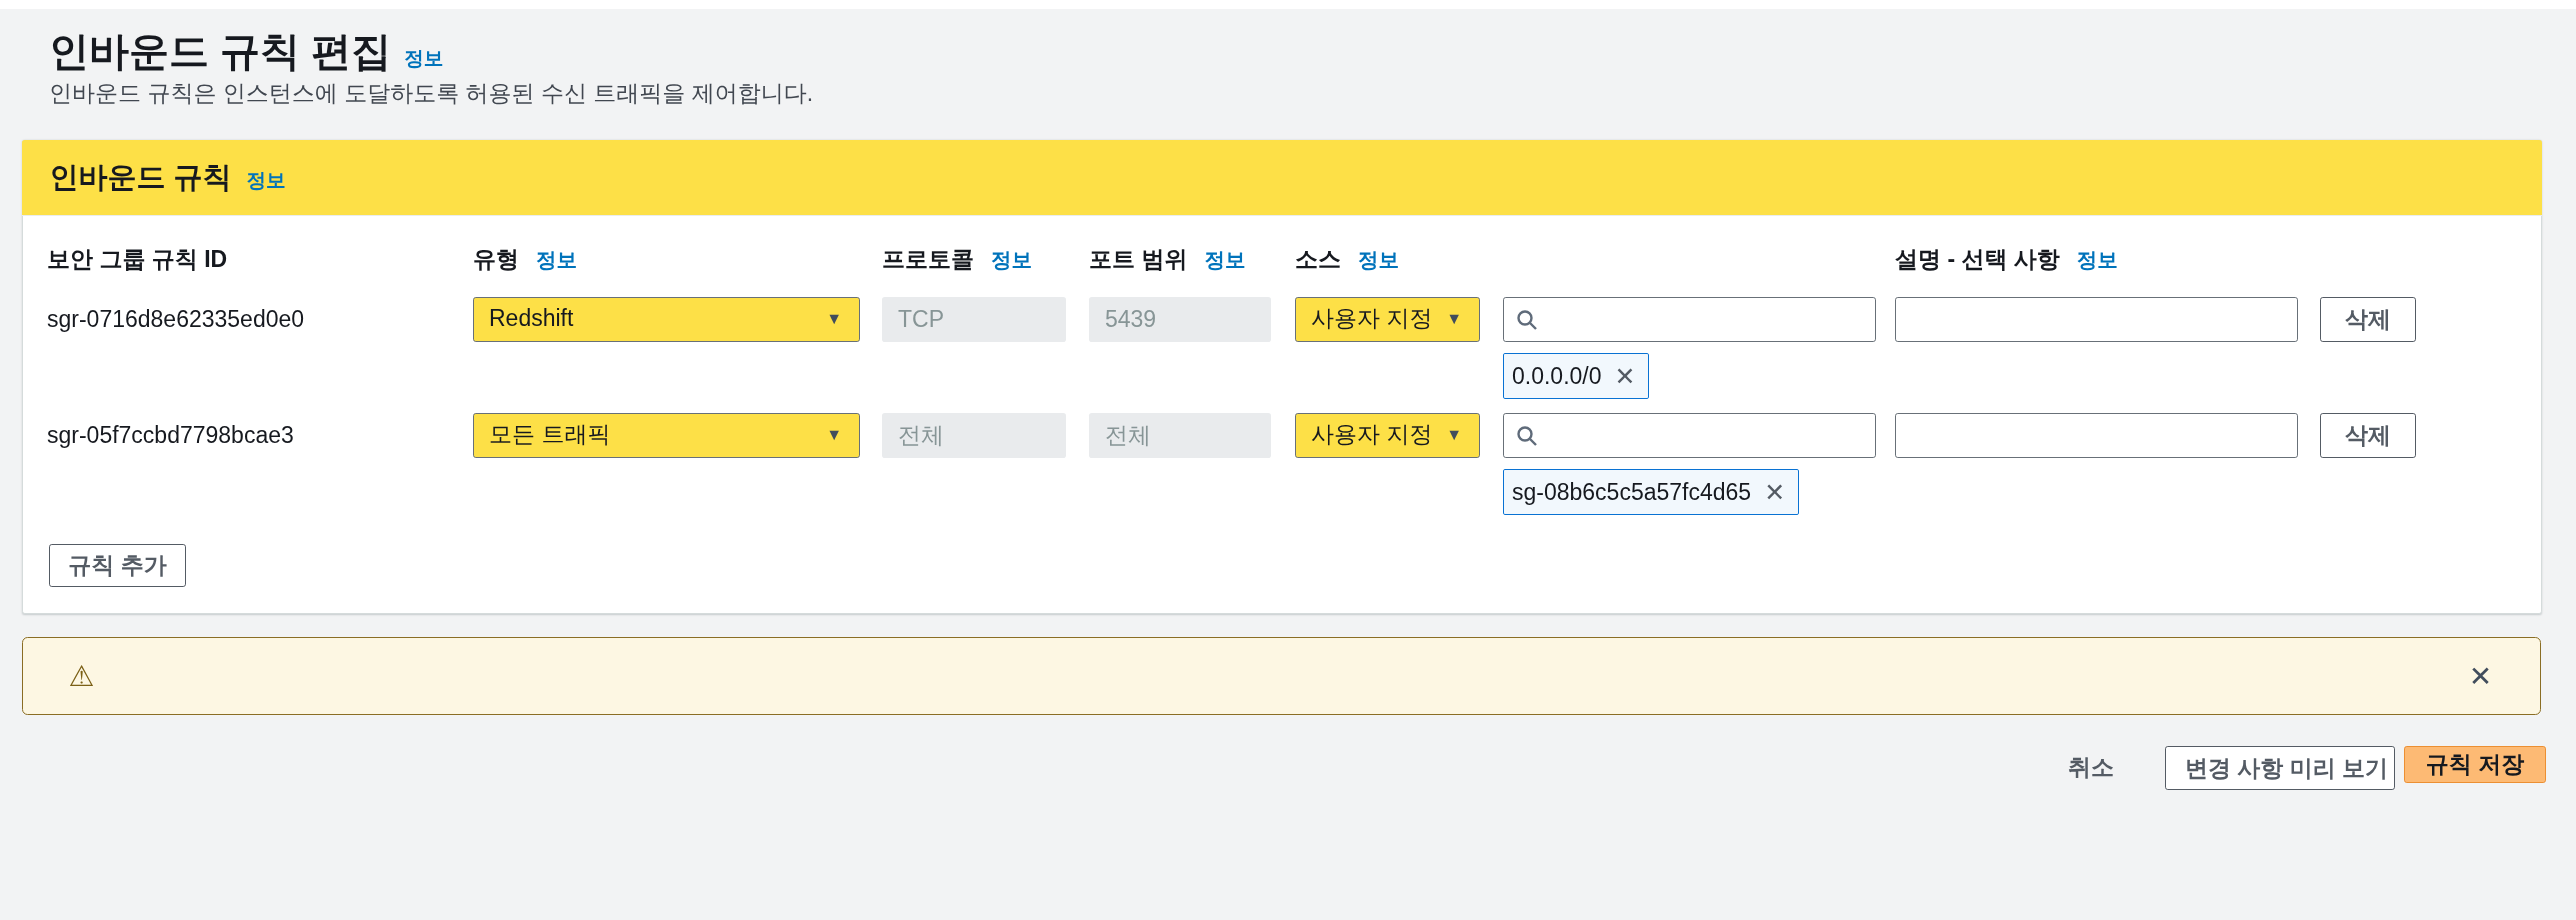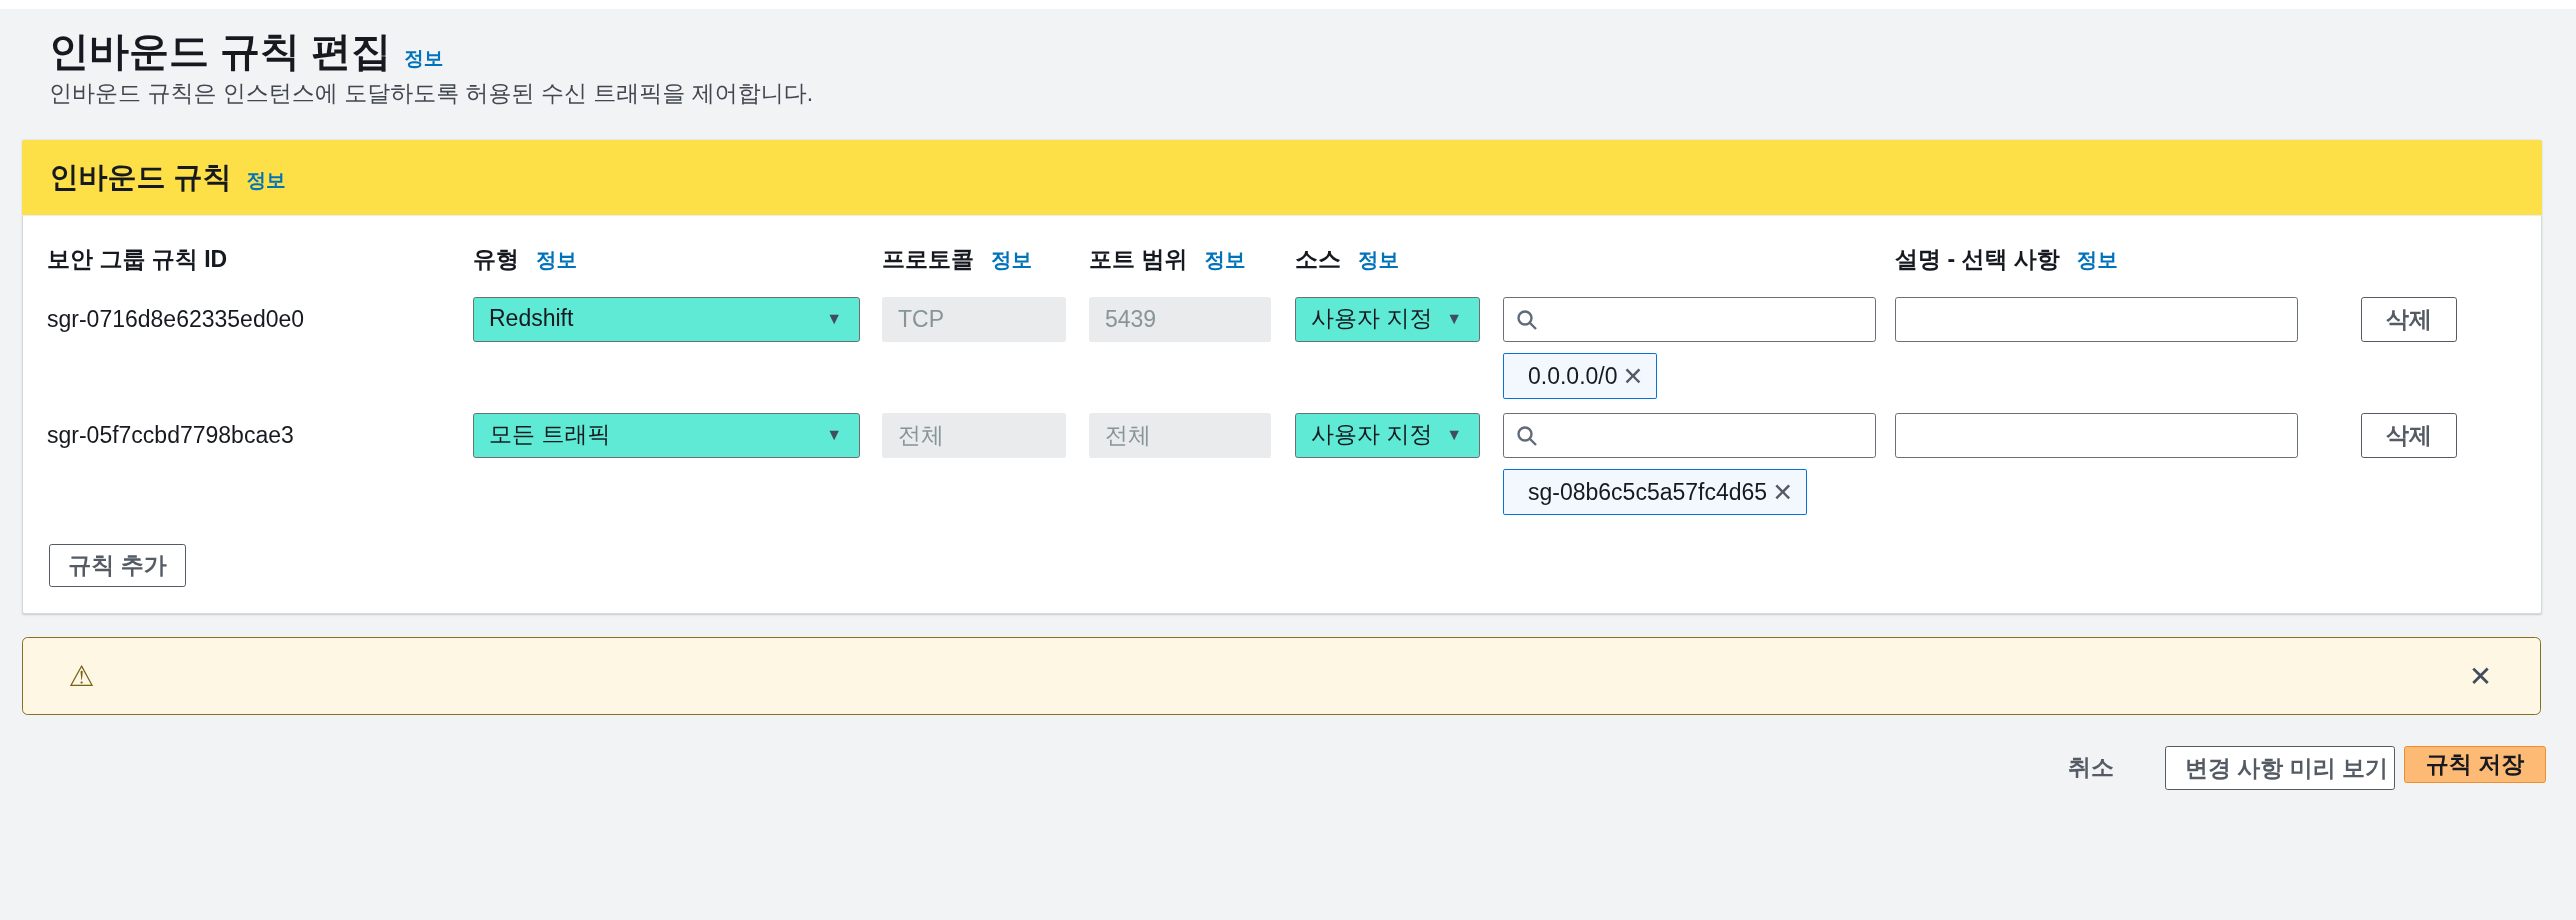--- a/index.html
+++ b/index.html
@@ -44,21 +44,21 @@
 
   
   .rule-row { position:absolute; left:0; width:2460px; height:117px; }
   .row-1 { top:297px; }
   .row-2 { top:413px; }
   .rule-row > * { position:absolute; top:0; }
   .rule-id { left:47px; top:9.3px; font-size:23px; color:#16191f; white-space:nowrap; }
 
   .field { height:45px; border-radius:2.8px; font-size:23px; display:flex; align-items:center; }
   .select {
-    background:#5eead4; border:1.9px solid #687078; color:#16191f;
+    background:#fde047; border:1.9px solid #687078; color:#16191f;
     justify-content:space-between; padding:0 17px 2px 15px; cursor:pointer;
   }
   .sel-type   { left:473px;  width:387px; }
   .sel-source { left:1295px; width:185px; }
   .caret { font-size:16px; color:#414d5c; line-height:1; }
 
   .dis { background:#e9ebed; color:#879596; padding:0 16px; }
   .inp-proto { left:882px;  width:184px;text-align:center; }
   .inp-port  { left:1089px; width:182px; }
 
@@ -66,25 +66,25 @@
     left:1503px; width:373px; background:#ffffff; border:1.9px solid #687078;
     padding:0 11.2px; gap:9.3px; cursor:text;
   }
   .search svg { flex:0 0 auto; }
 
   .desc { left:1895px; width:403px; background:#ffffff; border:1.9px solid #687078; cursor:text; }
 
   .btn { font-family:inherit; background:#ffffff; border:1.9px solid #545b64; border-radius:2.8px;
          font-size:23px; font-weight:700; color:#545b64; cursor:pointer;
          display:flex; align-items:center; justify-content:center; }
-  .del-btn { left:2320px; width:96px; height:45px;margin-left:41px; }
+  .del-btn { left:2320px; width:96px; height:45px; }
 
   .tag {
     position:absolute; left:1503px; top:56px; height:46px;
-    display:inline-flex; align-items:center; gap:5px; padding:0 13px 0 24px;
+    display:inline-flex; align-items:center; gap:13px; padding:0 13px 0 8px;
     background:#f2f8fd; border:1.9px solid #0972d3; border-radius:1.9px;
     font-size:23px; color:#16191f; white-space:nowrap;
   }
   .tag-x { font-size:25px; color:#545b64; cursor:pointer; line-height:1; }
 
   .add-btn { position:absolute; left:49px; top:544px; width:137px; height:43px; }
 
   
   .banner {
     position:absolute; left:22.4px; top:637px; width:2519px; height:78px;

